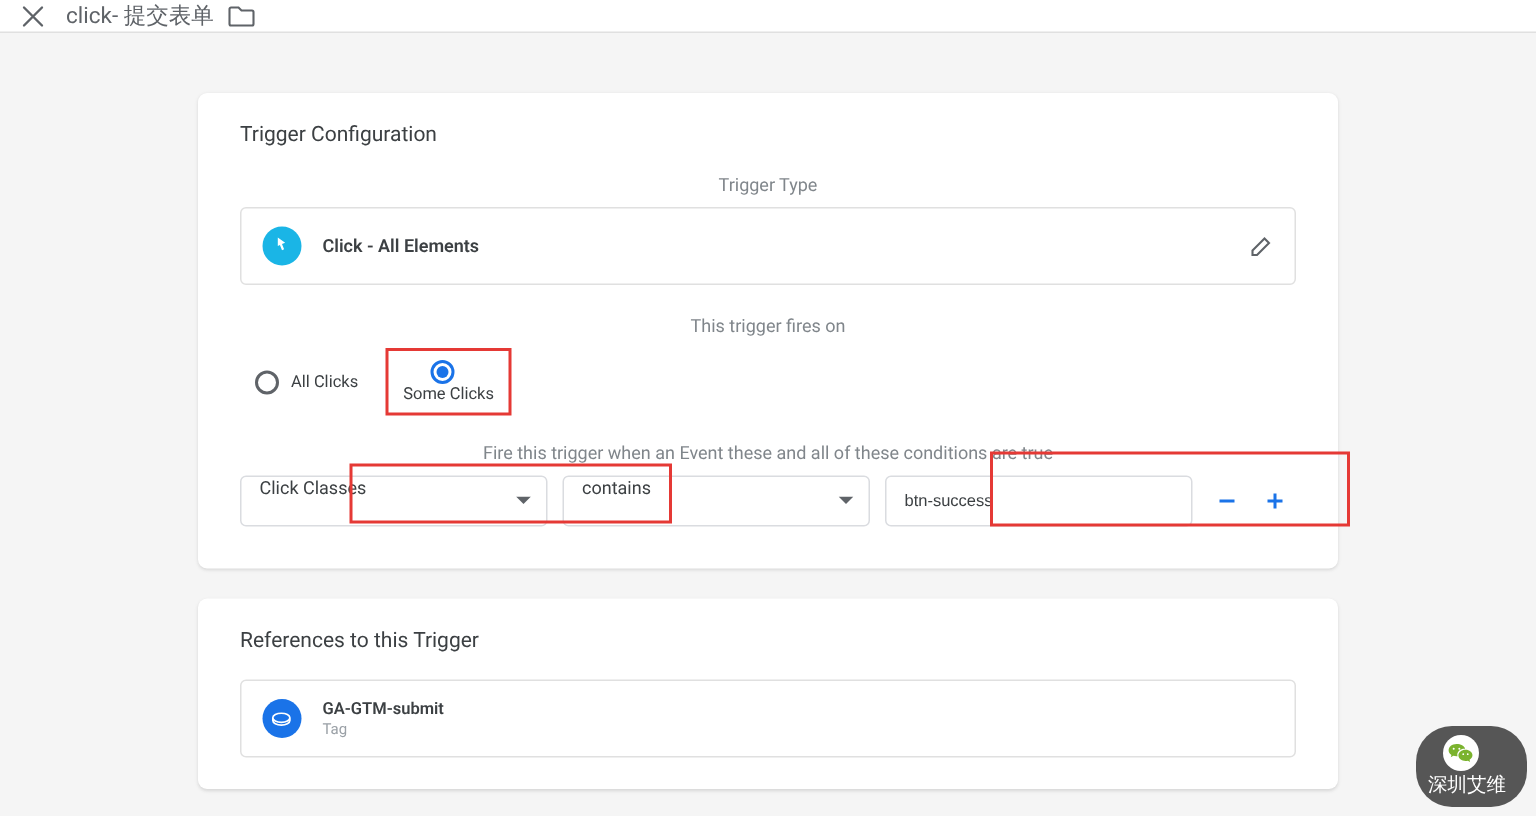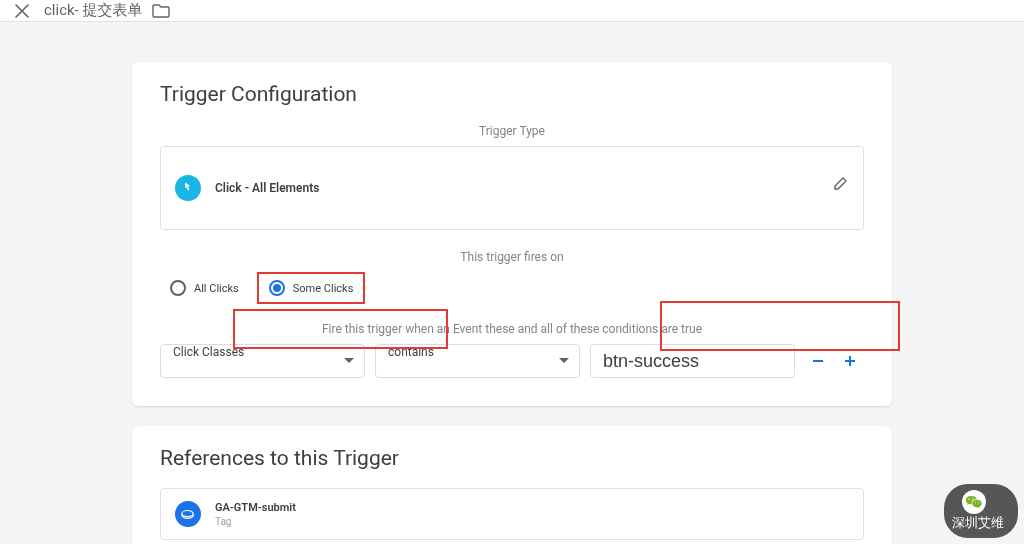--- a/index.html
+++ b/index.html
@@ -44,35 +44,36 @@
   }
   .card {
     width: 760px;
     background: #fff;
     border-radius: 6px;
     box-shadow: 0 1px 3px rgba(0,0,0,0.08), 0 1px 2px rgba(0,0,0,0.05);
     padding: 20px 28px 28px 28px;
     margin-bottom: 20px;
   }
   .card-title {
-    font-size: 21px;
+    font-size: 14px;
     color: #3c4043;
     margin-bottom: 18px;
   }
   .subtle {
     font-size: 12px;
     color: #80868b;
     margin-bottom: 8px;
     text-align: center;
   }
   .type-box {
     border: 1px solid #e0e0e0;
     border-radius: 4px;
-    padding: 28px 14px;
-    display: flex;
+    padding: 12px 14px;
+    display: flex;
+    align-items: center;
     justify-content: space-between;
   }
   .type-left {
     display: flex;
     align-items: center;
   }
   .click-icon {
     width: 26px; height: 26px;
     border-radius: 50%;
     background: #1ab5e6;
@@ -112,20 +113,21 @@
     border-color: #1a73e8;
   }
   .radio.selected::after {
     content: '';
     width: 8px; height: 8px;
     border-radius: 50%;
     background: #1a73e8;
   }
   .red-box {
     border: 2px solid #e53935;
+    flex-direction: column;
   }
   .condition-row {
     display: flex;
     align-items: center;
     gap: 10px;
     margin-top: 4px;
   }
   .select-box {
     position: relative;
     border: 1px solid #dadce0;
@@ -144,21 +146,21 @@
     position: absolute;
     right: 10px;
     top: 50%;
     transform: translateY(-50%);
   }
   .text-input {
     border: 1px solid #dadce0;
     border-radius: 4px;
     height: 34px;
     padding: 0 12px;
-    font-size: 18px;
+    font-size: 11px;
     color: #3c4043;
     flex: 1;
     outline: none;
   }
   .action-icons {
     display: flex;
     align-items: center;
     gap: 18px;
     margin-left: 6px;
   }

